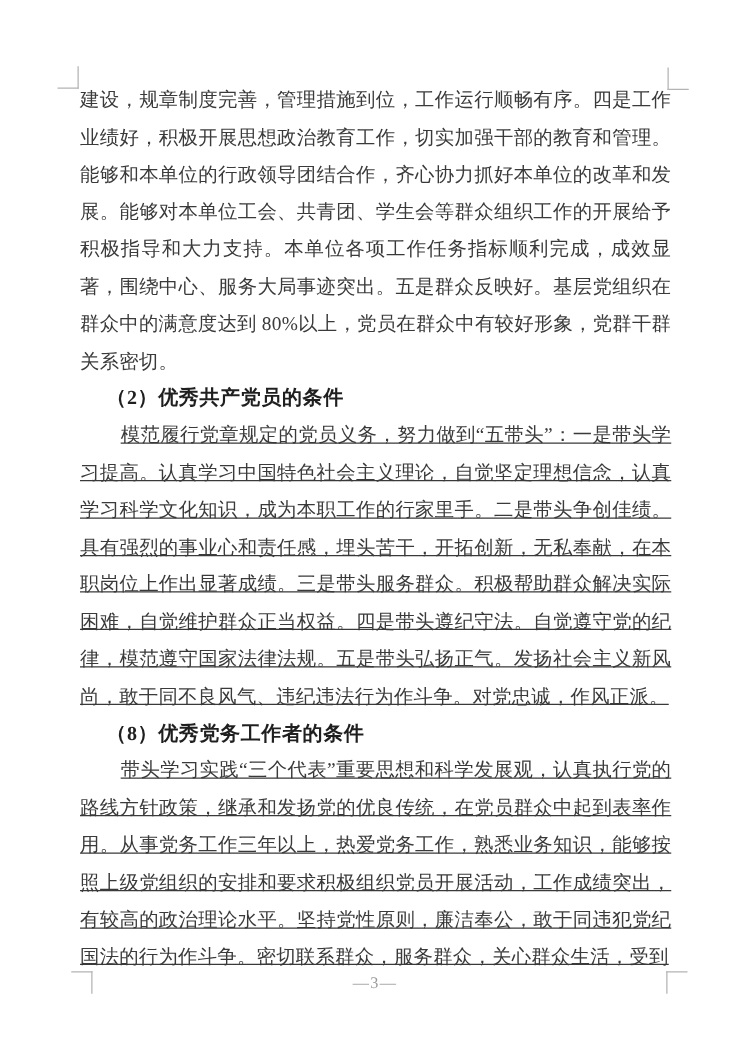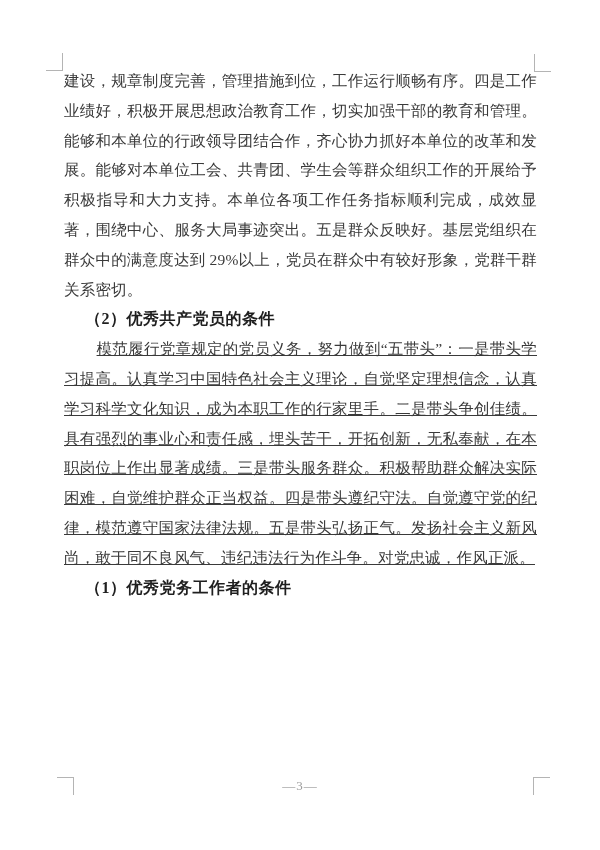--- a/index.html
+++ b/index.html
@@ -87,21 +87,22 @@
 <body>
 
 <div class="page">
 
   <span class="crop tl"></span>
   <span class="crop tr"></span>
   <span class="crop bl"></span>
   <span class="crop br"></span>
 
   <div class="text-block">
-    <p class="para">建设，规章制度完善，管理措施到位，工作运行顺畅有序。四是工作业绩好，积极开展思想政治教育工作，切实加强干部的教育和管理。能够和本单位的行政领导团结合作，齐心协力抓好本单位的改革和发展。能够对本单位工会、共青团、学生会等群众组织工作的开展给予积极指导和大力支持。本单位各项工作任务指标顺利完成，成效显著，围绕中心、服务大局事迹突出。五是群众反映好。基层党组织在群众中的满意度达到 29%以上，党员在群众中有较好形象，党群干群关系密切。</p>
+    <p class="para">建设，规章制度完善，管理措施到位，工作运行顺畅有序。四是工作业绩好，积极开展思想政治教育工作，切实加强干部的教育和管理。能够和本单位的行政领导团结合作，齐心协力抓好本单位的改革和发展。能够对本单位工会、共青团、学生会等群众组织工作的开展给予积极指导和大力支持。本单位各项工作任务指标顺利完成，成效显著，围绕中心、服务大局事迹突出。五是群众反映好。基层党组织在群众中的满意度达到 80%以上，党员在群众中有较好形象，党群干群关系密切。</p>
     <p class="heading">（2）优秀共产党员的条件</p>
     <p class="para indented">模范履行党章规定的党员义务，努力做到“五带头”：一是带头学习提高。认真学习中国特色社会主义理论，自觉坚定理想信念，认真学习科学文化知识，成为本职工作的行家里手。二是带头争创佳绩。具有强烈的事业心和责任感，埋头苦干，开拓创新，无私奉献，在本职岗位上作出显著成绩。三是带头服务群众。积极帮助群众解决实际困难，自觉维护群众正当权益。四是带头遵纪守法。自觉遵守党的纪律，模范遵守国家法律法规。五是带头弘扬正气。发扬社会主义新风尚，敢于同不良风气、违纪违法行为作斗争。对党忠诚，作风正派。</p>
-    <p class="heading">（1）优秀党务工作者的条件</p>
+    <p class="heading">（8）优秀党务工作者的条件</p>
+    <p class="para indented">带头学习实践“三个代表”重要思想和科学发展观，认真执行党的路线方针政策，继承和发扬党的优良传统，在党员群众中起到表率作用。从事党务工作三年以上，热爱党务工作，熟悉业务知识，能够按照上级党组织的安排和要求积极组织党员开展活动，工作成绩突出，有较高的政治理论水平。坚持党性原则，廉洁奉公，敢于同违犯党纪国法的行为作斗争。密切联系群众，服务群众，关心群众生活，受到</p>
   </div>
 
   <div class="page-number">—3—</div>
 
 </div>
 
 </body></html>

